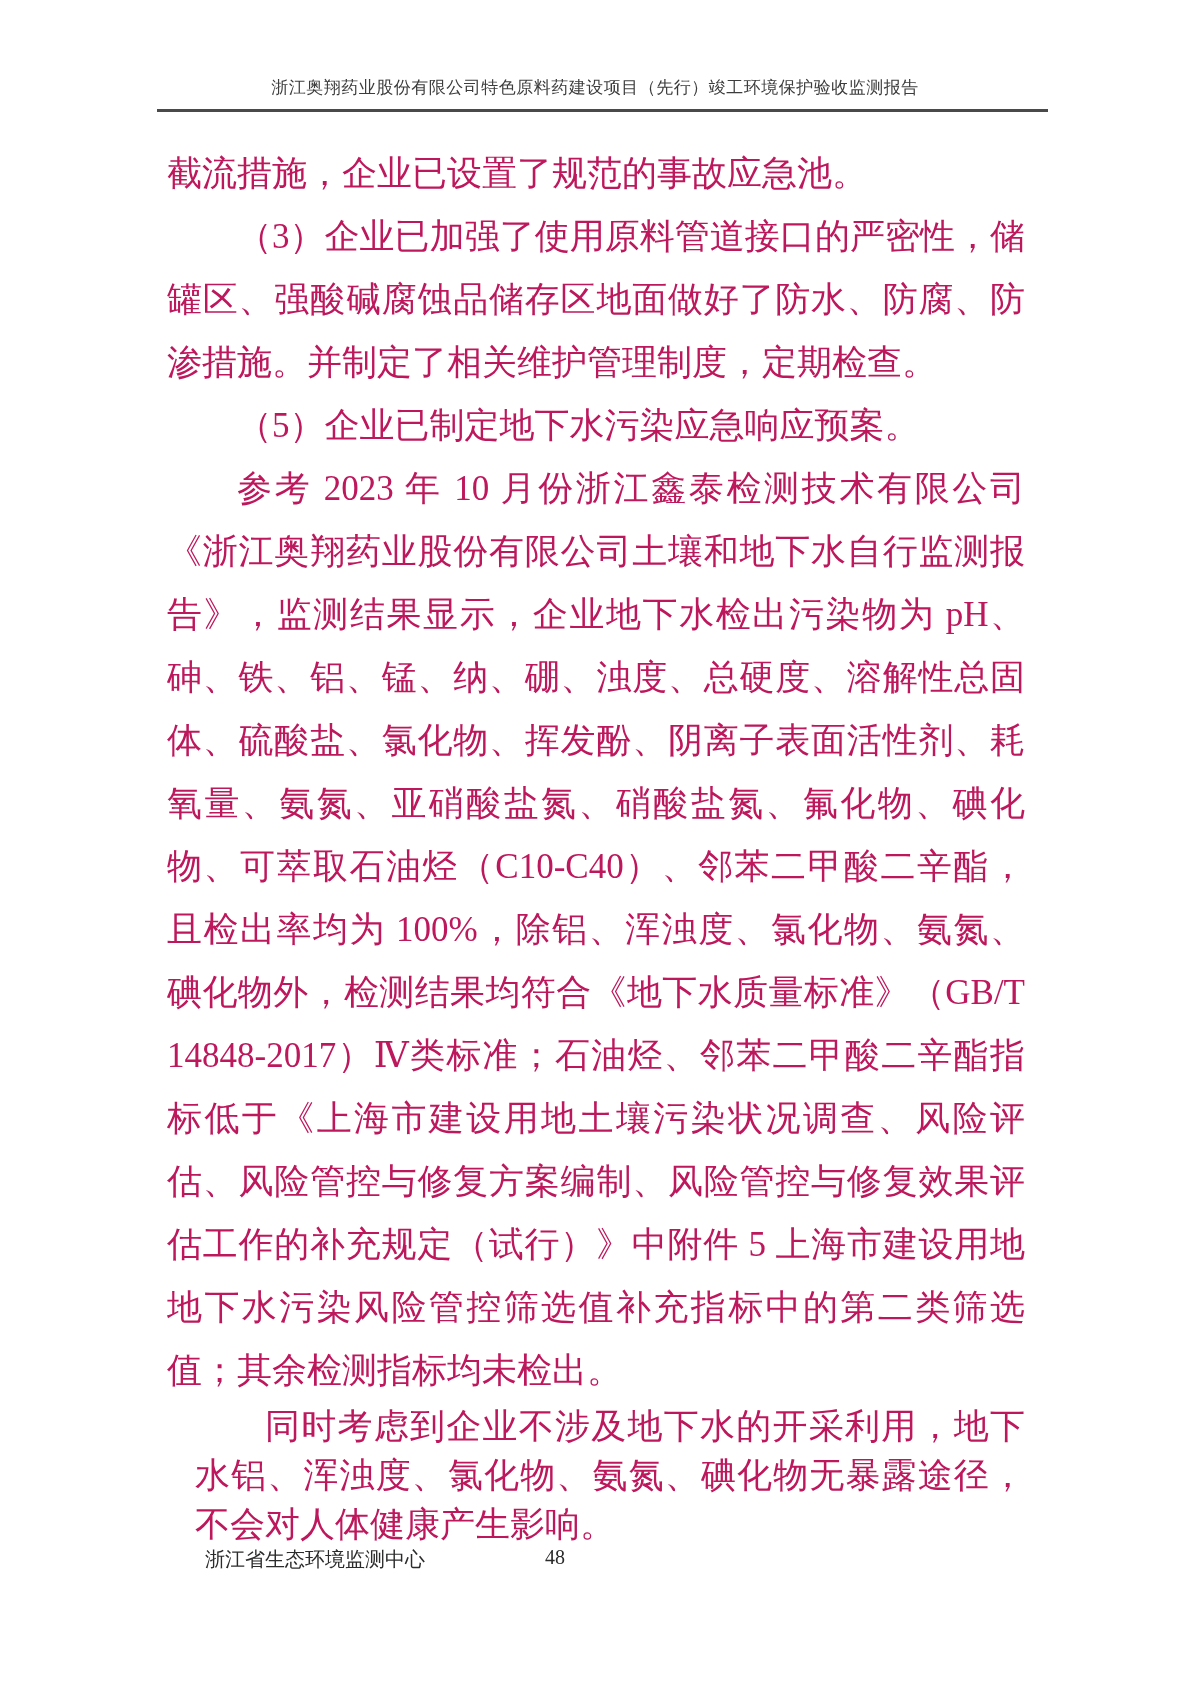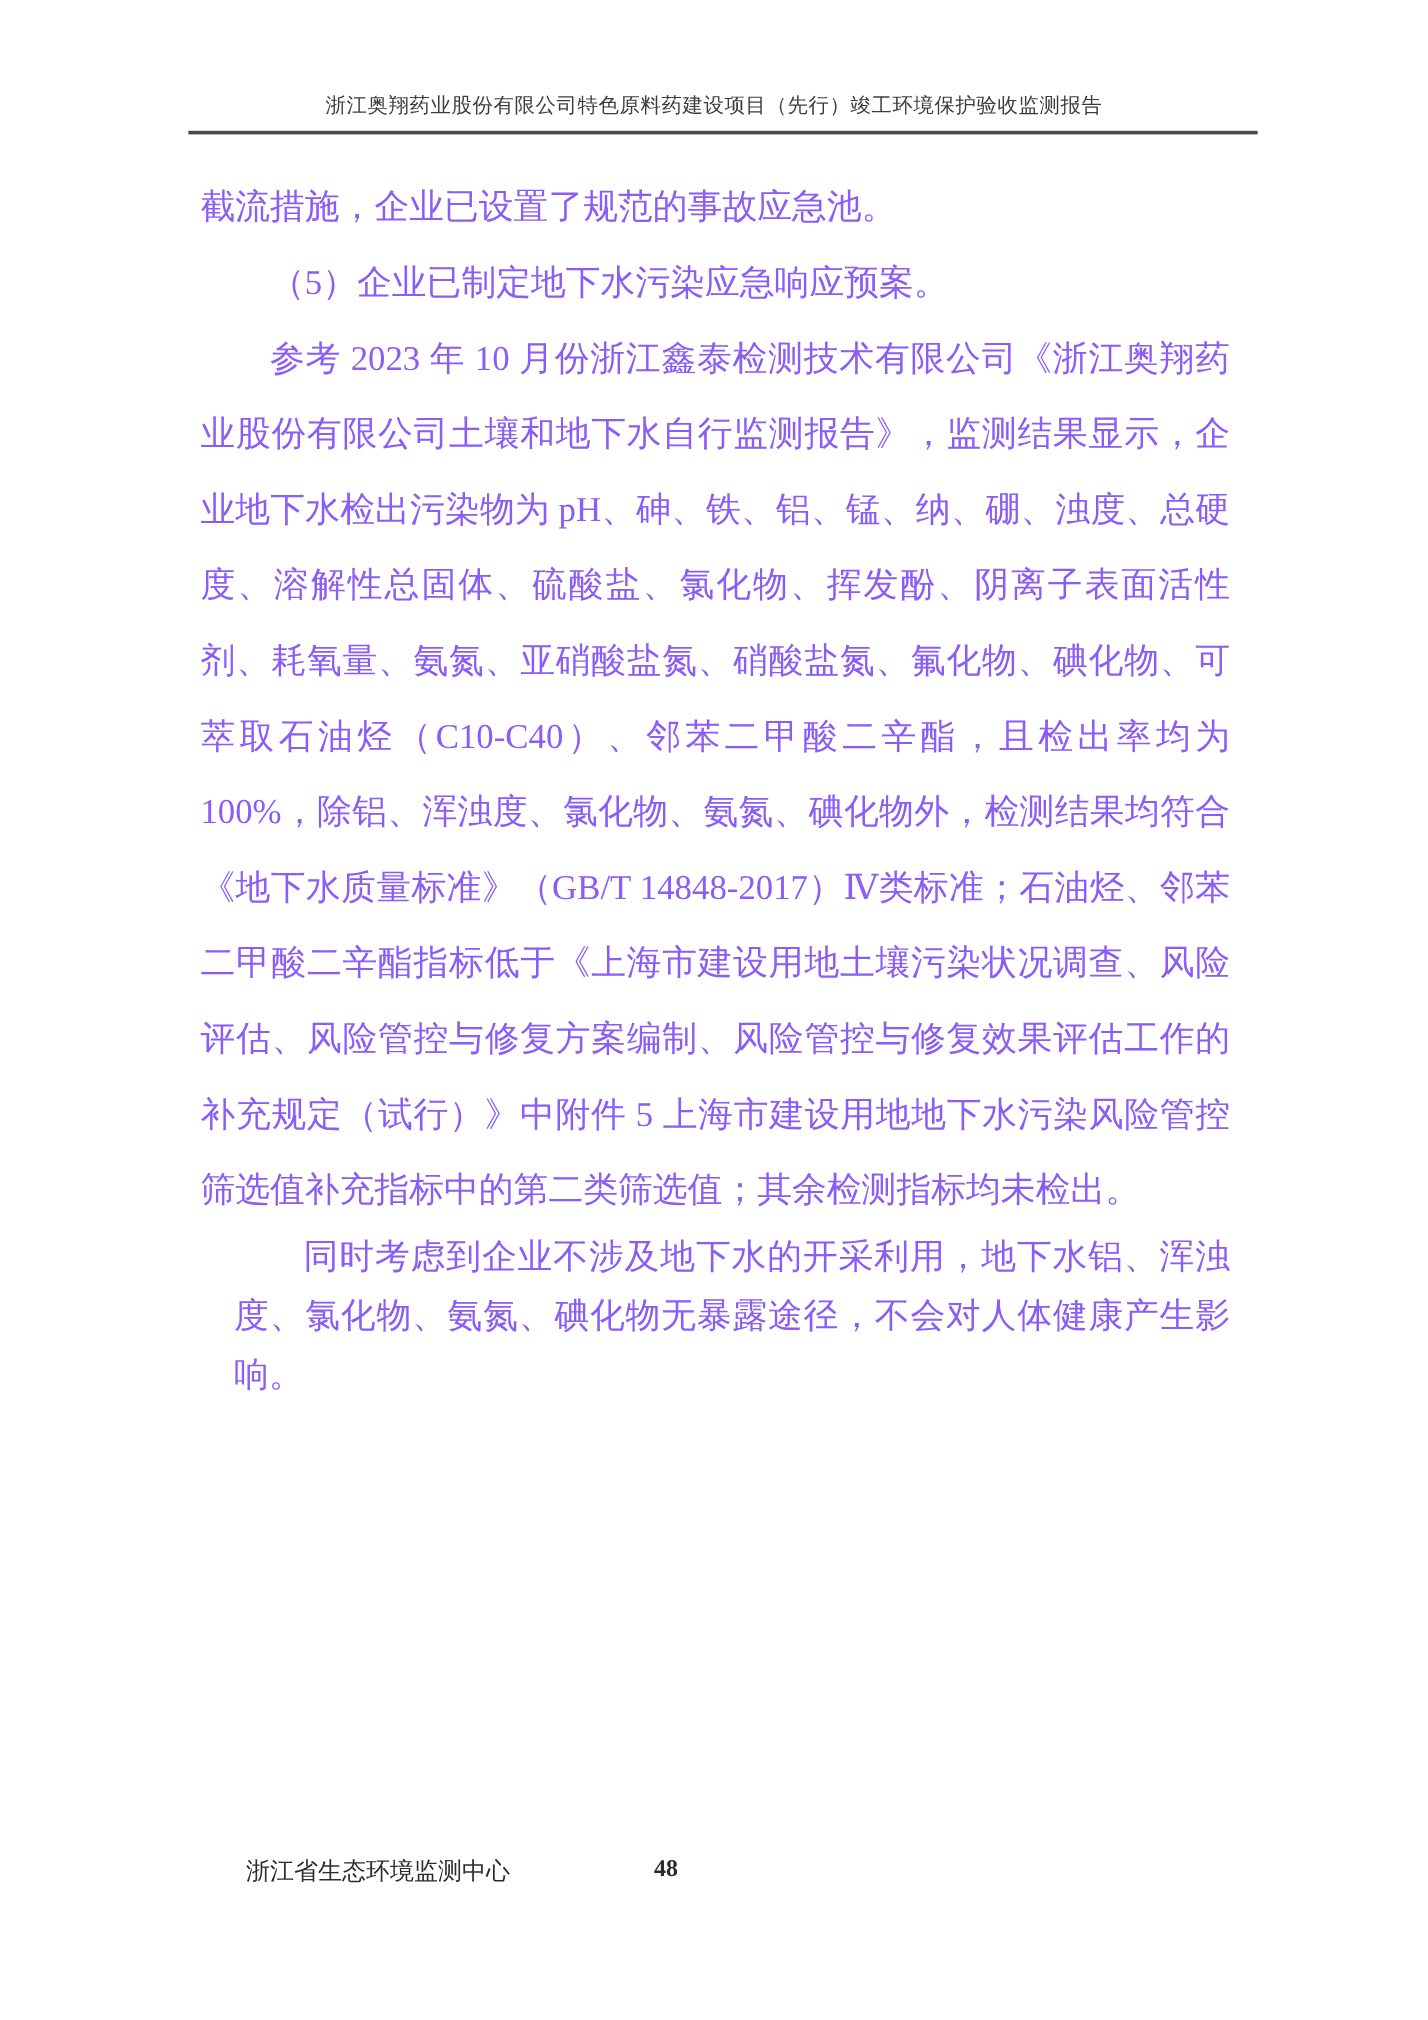--- a/index.html
+++ b/index.html
@@ -33,25 +33,25 @@
     left: 157px;
     width: 891px;
     height: 3px;
     background: #4a4a4a;
   }
   .body-text {
     position: absolute;
     top: 142px;
     left: 167px;
     width: 858px;
-    font-size: 29px;
+    font-size: 35px;
     line-height: 63px;
     text-align: justify;
     text-justify: inter-ideograph;
-    color: #8b5cf6;
+    color: #be185d;
   }
   .body-text p {
     margin: 0;
     text-indent: 2em;
   }
   .body-text p.no-indent {
     text-indent: 0;
   }
   .body-text p.tight {
     line-height: 49px;
@@ -65,34 +65,34 @@
     color: #2b2b2b;
     white-space: nowrap;
     text-align: right;
   }
   .footer-page-number {
     position: absolute;
     left: 545px;
     top: 1546px;
     font-size: 20px;
     color: #2b2b2b;
-    font-weight: bold;
   }
 </style>
 </head>
 <body>
 
 <div class="page">
 
   <div class="header-title">浙江奥翔药业股份有限公司特色原料药建设项目（先行）竣工环境保护验收监测报告</div>
 
   <div class="header-rule"></div>
 
   <div class="body-text">
     <p class="no-indent">截流措施，企业已设置了规范的事故应急池。</p>
+    <p>（3）企业已加强了使用原料管道接口的严密性，储罐区、强酸碱腐蚀品储存区地面做好了防水、防腐、防渗措施。并制定了相关维护管理制度，定期检查。</p>
     <p>（5）企业已制定地下水污染应急响应预案。</p>
     <p>参考 2023 年 10 月份浙江鑫泰检测技术有限公司《浙江奥翔药业股份有限公司土壤和地下水自行监测报告》，监测结果显示，企业地下水检出污染物为 pH、砷、铁、铝、锰、纳、硼、浊度、总硬度、溶解性总固体、硫酸盐、氯化物、挥发酚、阴离子表面活性剂、耗氧量、氨氮、亚硝酸盐氮、硝酸盐氮、氟化物、碘化物、可萃取石油烃（C10-C40）、邻苯二甲酸二辛酯，且检出率均为 100%，除铝、浑浊度、氯化物、氨氮、碘化物外，检测结果均符合《地下水质量标准》（GB/T 14848-2017）Ⅳ类标准；石油烃、邻苯二甲酸二辛酯指标低于《上海市建设用地土壤污染状况调查、风险评估、风险管控与修复方案编制、风险管控与修复效果评估工作的补充规定（试行）》中附件 5 上海市建设用地地下水污染风险管控筛选值补充指标中的第二类筛选值；其余检测指标均未检出。</p>
     <p class="tight">同时考虑到企业不涉及地下水的开采利用，地下水铝、浑浊度、氯化物、氨氮、碘化物无暴露途径，不会对人体健康产生影响。</p>
   </div>
 
   <div class="footer-org">浙江省生态环境监测中心</div>
 
   <div class="footer-page-number">48</div>
 
 </div>

